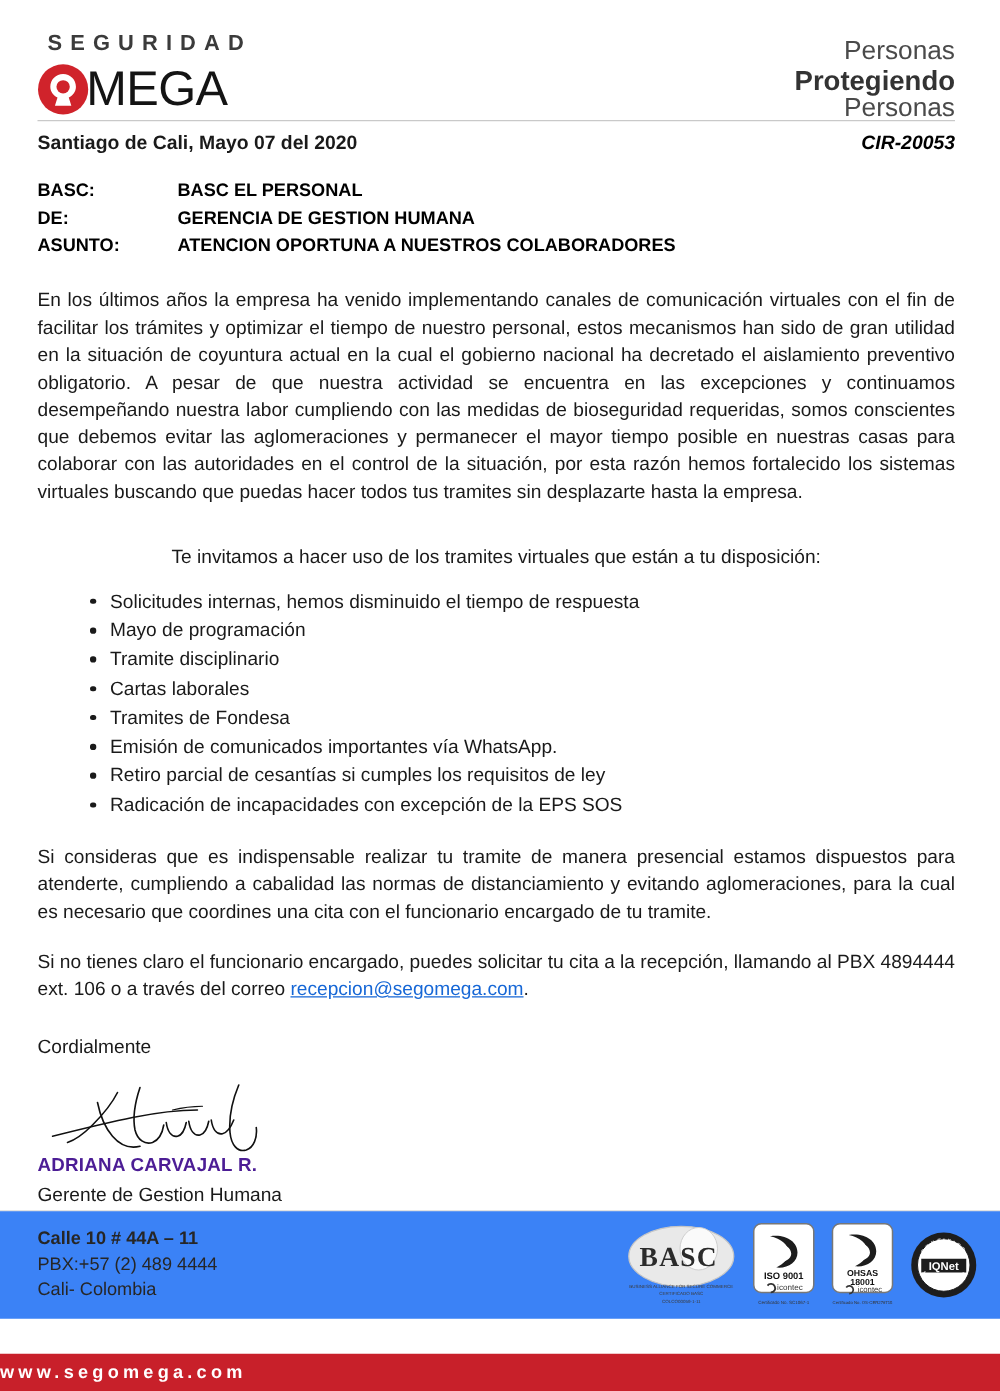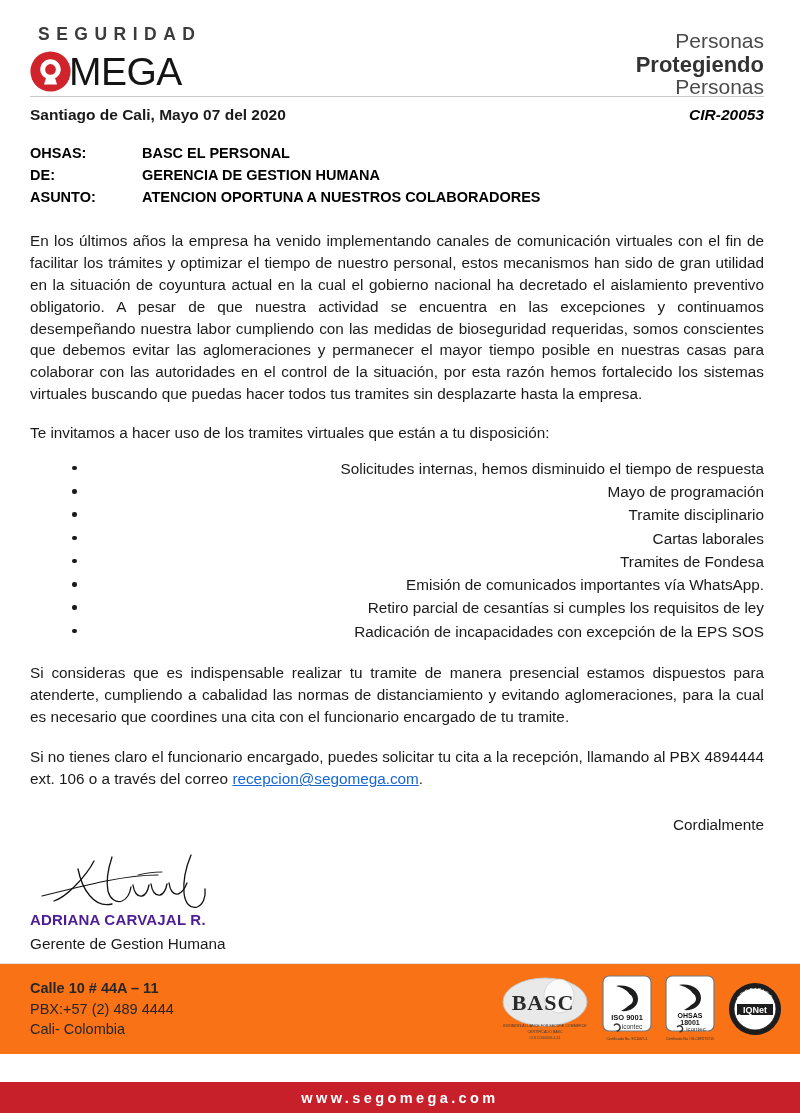--- a/index.html
+++ b/index.html
@@ -105,88 +105,86 @@
     font-size: 15.3px;
     line-height: 1.43;
     color: #1a1a1a;
     flex: 1 1 auto;
   }
   .para {
     text-align: justify;
     margin: 20px 0 0 0;
   }
   .para.lead { margin-top: 22px; }
-  .para.invite { text-align: left; margin-top: 17px; }
+  .para.invite { text-align: center; margin-top: 30px; }
   .para.tight { margin-top: 19px; }
 
   ul.tramites {
     margin: 13px 0 16px 0;
     padding: 0 0 0 58px;
     list-style: none;
-    text-align: right;
   }
   ul.tramites li {
     position: relative;
     line-height: 1.52;
     font-size: 15.3px;
   }
   ul.tramites li::before {
     content: "";
     position: absolute;
     left: -16px;
     top: 9px;
     width: 4.5px;
     height: 4.5px;
     border-radius: 50%;
     background: #1a1a1a;
   }
 
   .maillink { color: #1667d6; text-decoration: underline; }
 
-  .closing { margin-top: 24px; font-size: 15.3px; text-align: right; }
+  .closing { margin-top: 24px; font-size: 15.3px; }
 
   .sig-wrap { margin-top: 2px; }
   .signature { display: block; margin-left: 4px; }
   .sig-name {
     font-weight: 700;
     font-size: 15px;
     letter-spacing: 0.2px;
     color: #4c1d95;
     margin-top: -4px;
   }
   .sig-role {
     font-size: 15.3px;
     color: #1a1a1a;
     margin-top: 2px;
   }
 
   
   .footer {
-    background: #f97316;
+    background: #3b82f6;
     border-top: 1px solid #e2e2e2;
     height: 91px;
     box-sizing: border-box;
     display: flex;
     align-items: center;
     justify-content: space-between;
     padding: 0 16px 0 30px;
   }
   .footer-address { line-height: 1.42; color: #262626; }
   .footer-address .addr-strong { font-weight: 700; font-size: 14.5px; }
   .footer-address .addr { font-size: 14.5px; font-weight: 400; }
 
   .certs { display: flex; align-items: center; gap: 9px; }
   .cert { display: block; }
 
   .urlbar {
     background: #c8202a;
     height: 31px;
     display: flex;
     align-items: center;
-    justify-content: center;
     margin-top: 28px;
   }
   .urlbar span {
     color: #ffffff;
     font-size: 14.5px;
     font-weight: 700;
     letter-spacing: 3.4px;
   }
 </style>
 </head>
@@ -215,21 +213,21 @@
 
   <div class="rule"></div>
 
   <div class="dateline">
     <div class="place">Santiago de Cali,  Mayo 07 del 2020</div>
     <div class="ref">CIR-20053</div>
   </div>
 
   <div class="meta">
     <div class="meta-row">
-      <div class="meta-label">OHSAS:</div>
+      <div class="meta-label">BASC:</div>
       <div class="meta-value">BASC EL PERSONAL</div>
     </div>
     <div class="meta-row">
       <div class="meta-label">DE:</div>
       <div class="meta-value">GERENCIA DE GESTION HUMANA</div>
     </div>
     <div class="meta-row">
       <div class="meta-label">ASUNTO:</div>
       <div class="meta-value">ATENCION OPORTUNA A NUESTROS COLABORADORES</div>
     </div>

